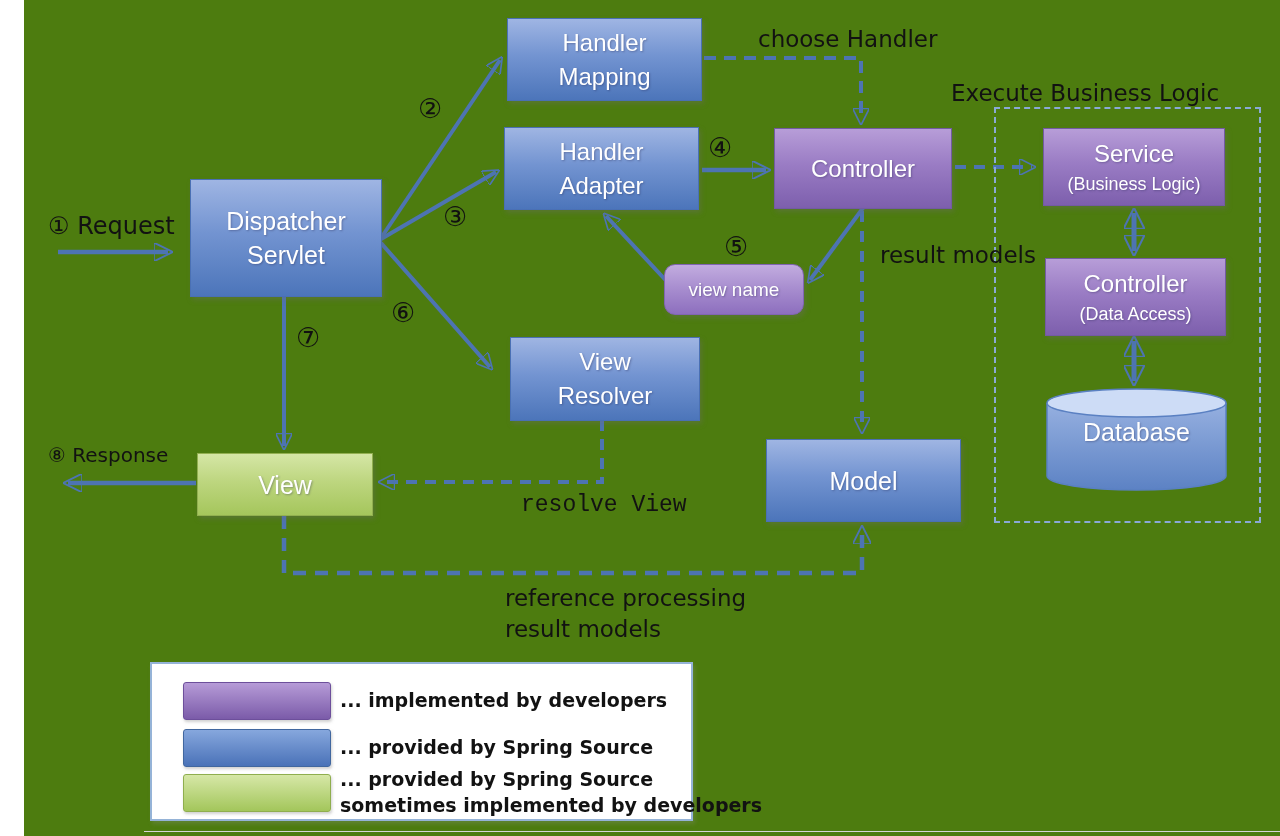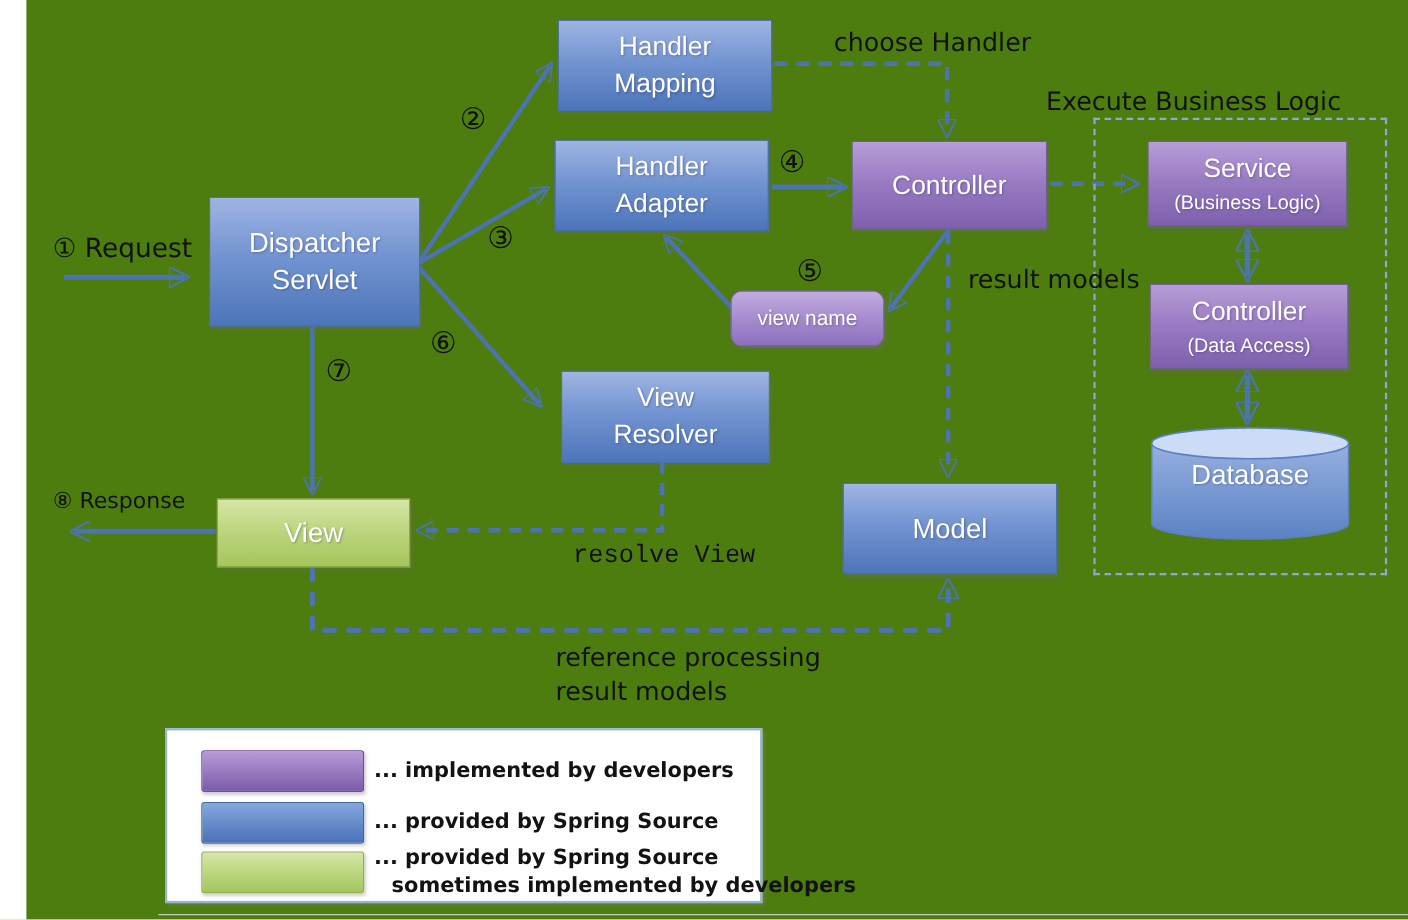--- a/index.html
+++ b/index.html
@@ -149,17 +149,17 @@
     <div>result models</div>
   </div>
 
   <div class="legend" style="left:126px;top:662px;width:539px;height:155px;font-weight:bold;">
     <div class="swatch purple" style="left:31px;top:18px;"></div>
     <div class="note" style="left:188px;top:24px;">... implemented by developers</div>
     <div class="swatch blue" style="left:31px;top:65px;"></div>
     <div class="note" style="left:188px;top:71px;">... provided by Spring Source</div>
     <div class="swatch green" style="left:31px;top:110px;"></div>
     <div class="note" style="left:188px;top:103px;">... provided by Spring Source</div>
-    <div class="note" style="left:204px;top:129px;text-align:right;">sometimes implemented by developers</div>
+    <div class="note" style="left:188px;top:129px;text-align:right;">sometimes implemented by developers</div>
   </div>
 
   <div class="baseline"></div>
 </div>
 
 </body></html>

